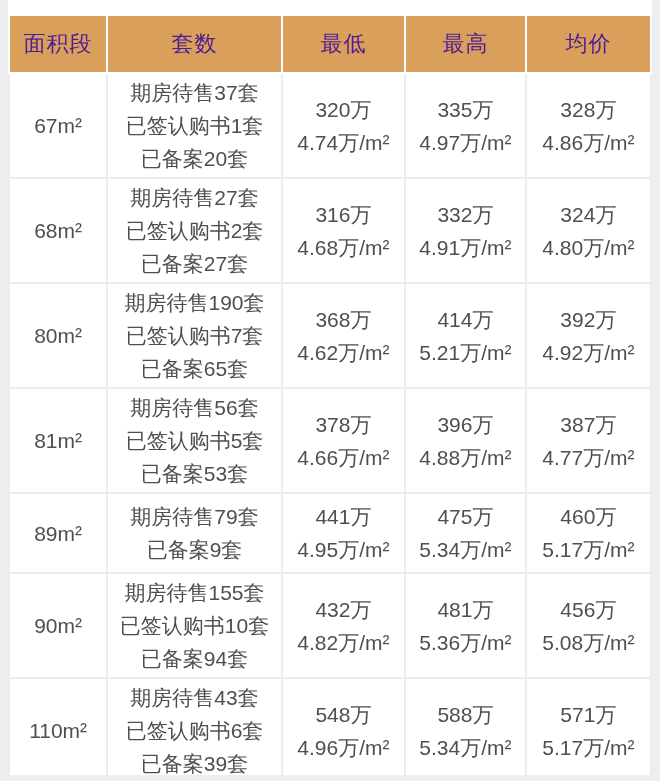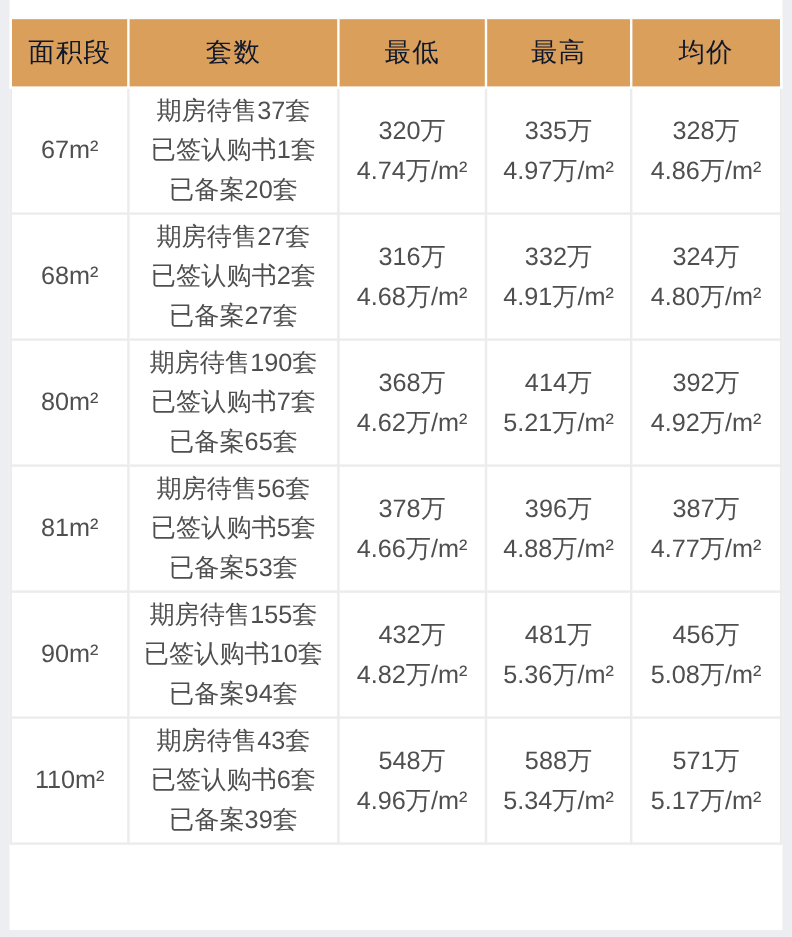--- a/index.html
+++ b/index.html
@@ -26,21 +26,21 @@
     table-layout: fixed;
   }
   table.price-table col.c1 { width: 15.3%; }
   table.price-table col.c2 { width: 27.2%; }
   table.price-table col.c3 { width: 19.2%; }
   table.price-table col.c4 { width: 18.8%; }
   table.price-table col.c5 { width: 19.5%; }
 
   table.price-table th {
     background: #d99f5b;
-    color: #0f172a;
+    color: #4c1d95;
     font-size: 22px;
     font-weight: 500;
     letter-spacing: 1px;
     border: 2px solid #ffffff;
     height: 54px;
     text-align: center;
   }
   table.price-table td {
     border: 2px solid #ececec;
     color: #4f4f4f;
@@ -119,20 +119,31 @@
         <td>期房待售56套
 已签认购书5套
 已备案53套</td>
         <td>378万
 4.66万/m²</td>
         <td>396万
 4.88万/m²</td>
         <td>387万
 4.77万/m²</td>
       </tr>
+      <tr class="short">
+        <td>89m²</td>
+        <td>期房待售79套
+已备案9套</td>
+        <td>441万
+4.95万/m²</td>
+        <td>475万
+5.34万/m²</td>
+        <td>460万
+5.17万/m²</td>
+      </tr>
       <tr>
         <td>90m²</td>
         <td>期房待售155套
 已签认购书10套
 已备案94套</td>
         <td>432万
 4.82万/m²</td>
         <td>481万
 5.36万/m²</td>
         <td>456万

